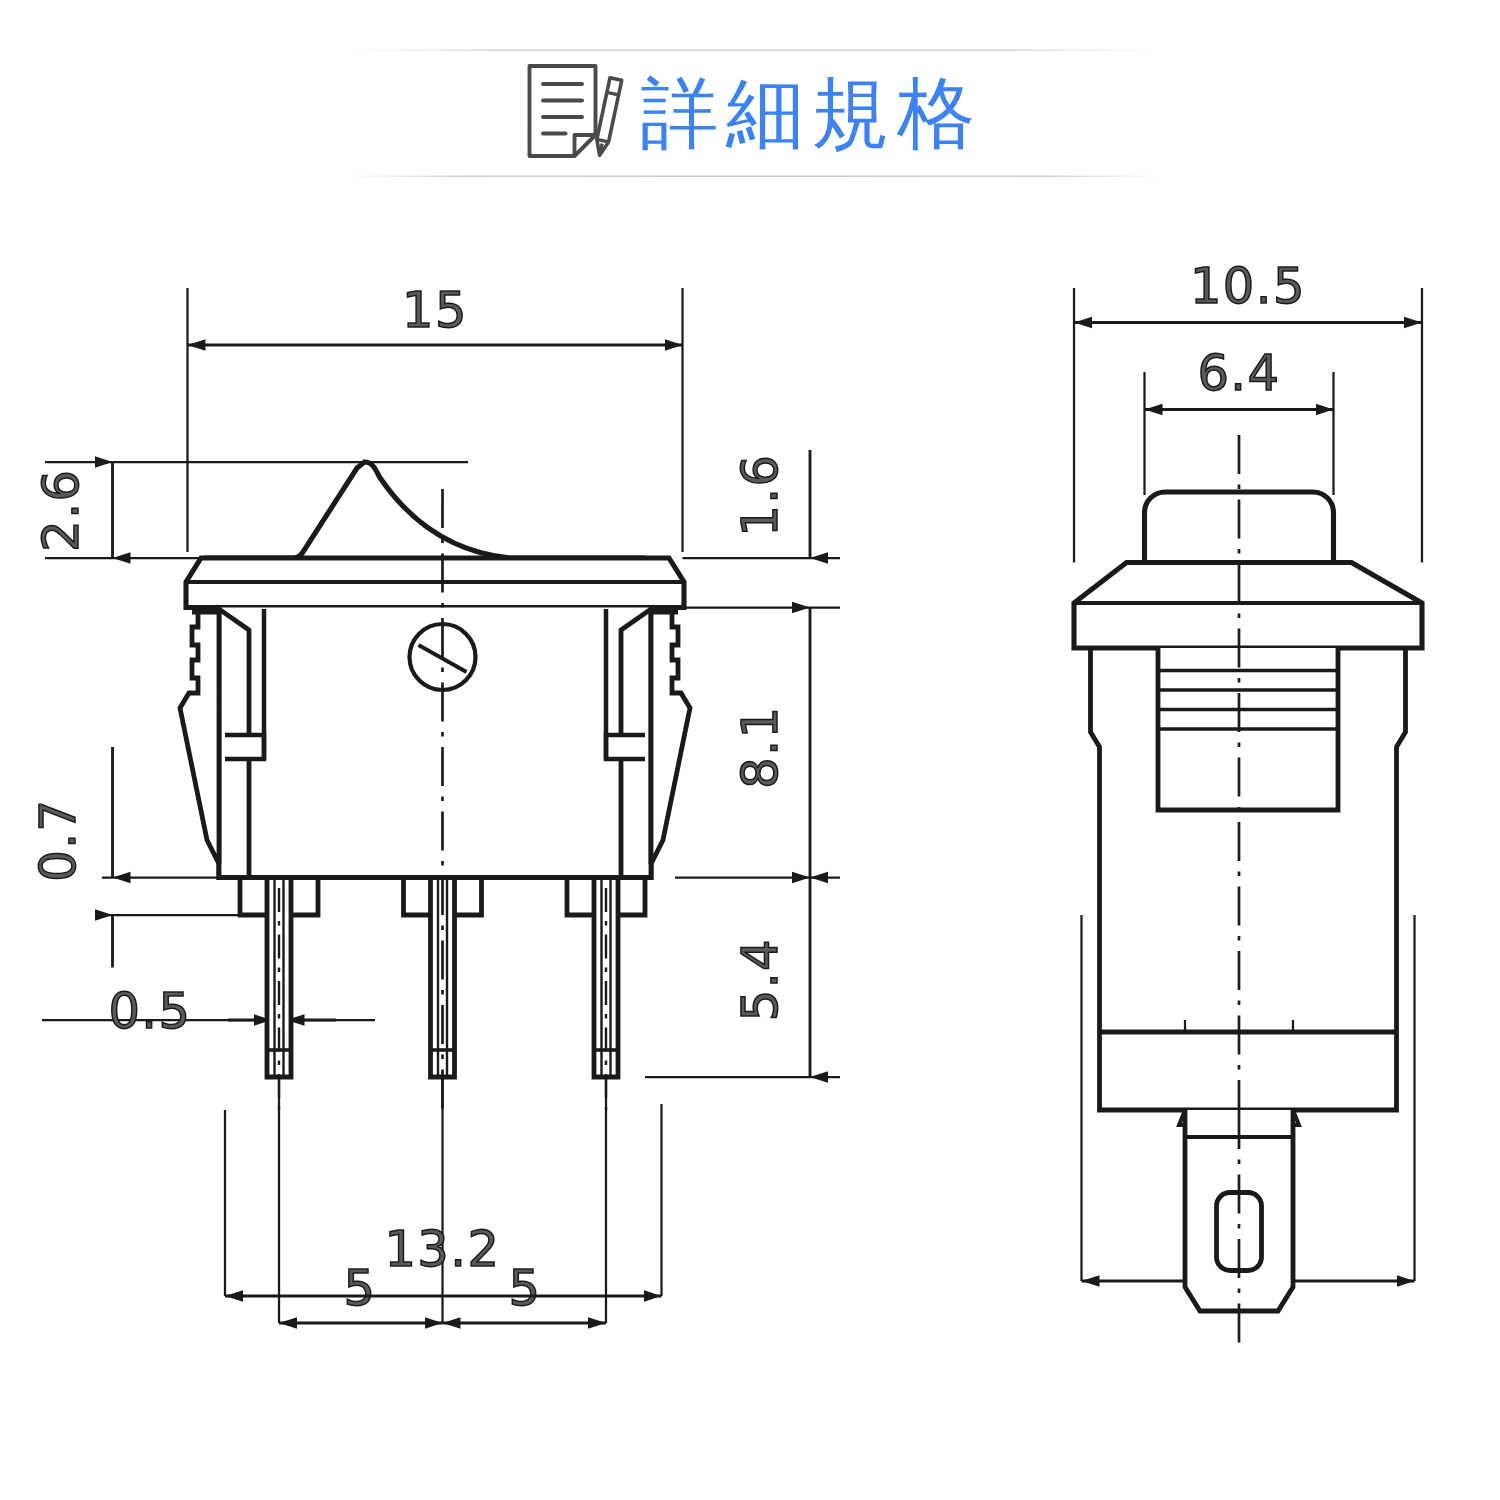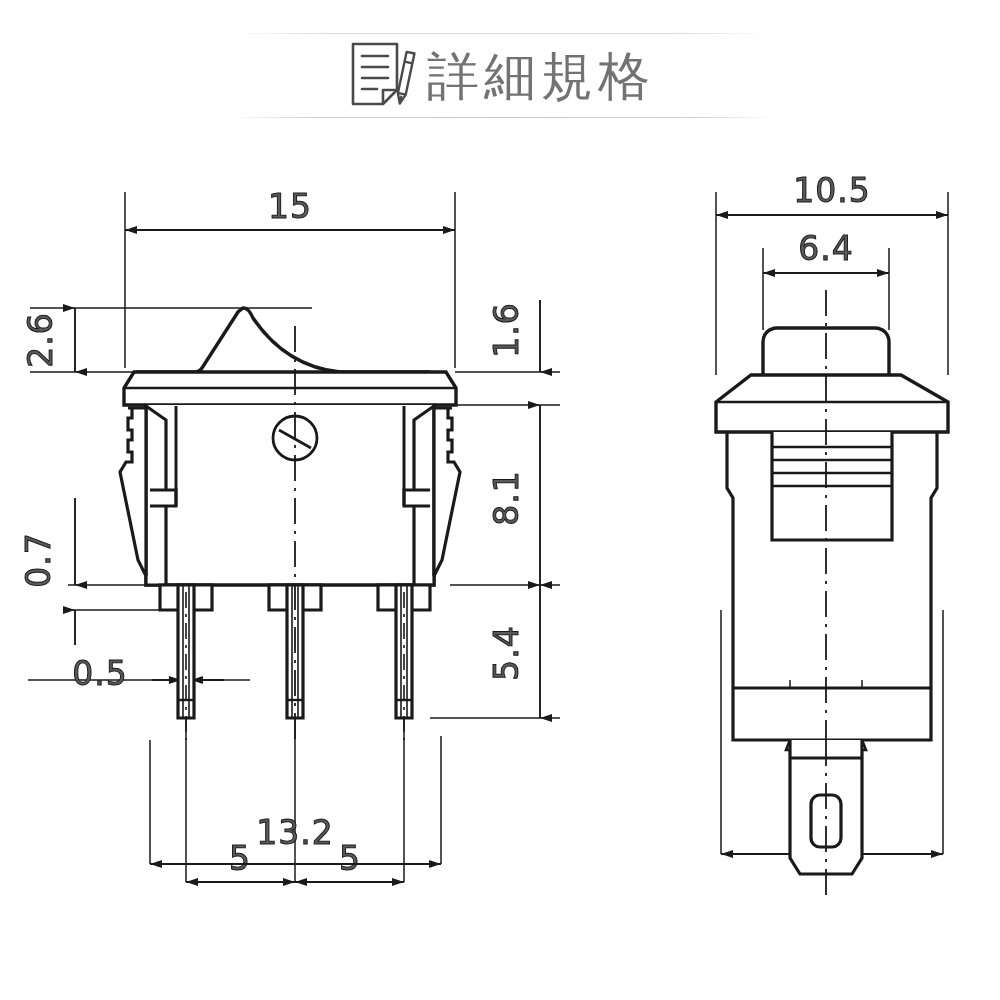--- a/index.html
+++ b/index.html
@@ -50,21 +50,21 @@
     justify-content: center;
     gap: 6px;
   }
   #doc-pen-icon {
     display: block;
   }
   #header-title {
     font-family: "DejaVu Sans", sans-serif;
     font-size: 52px;
     font-weight: 400;
-    color: #737373;
+    color: #3b82f6;
     letter-spacing: 5px;
     line-height: 1;
     white-space: nowrap;
   }
 
   
   #drawing-area {
     position: absolute;
     left: 0;
     top: 140px;

